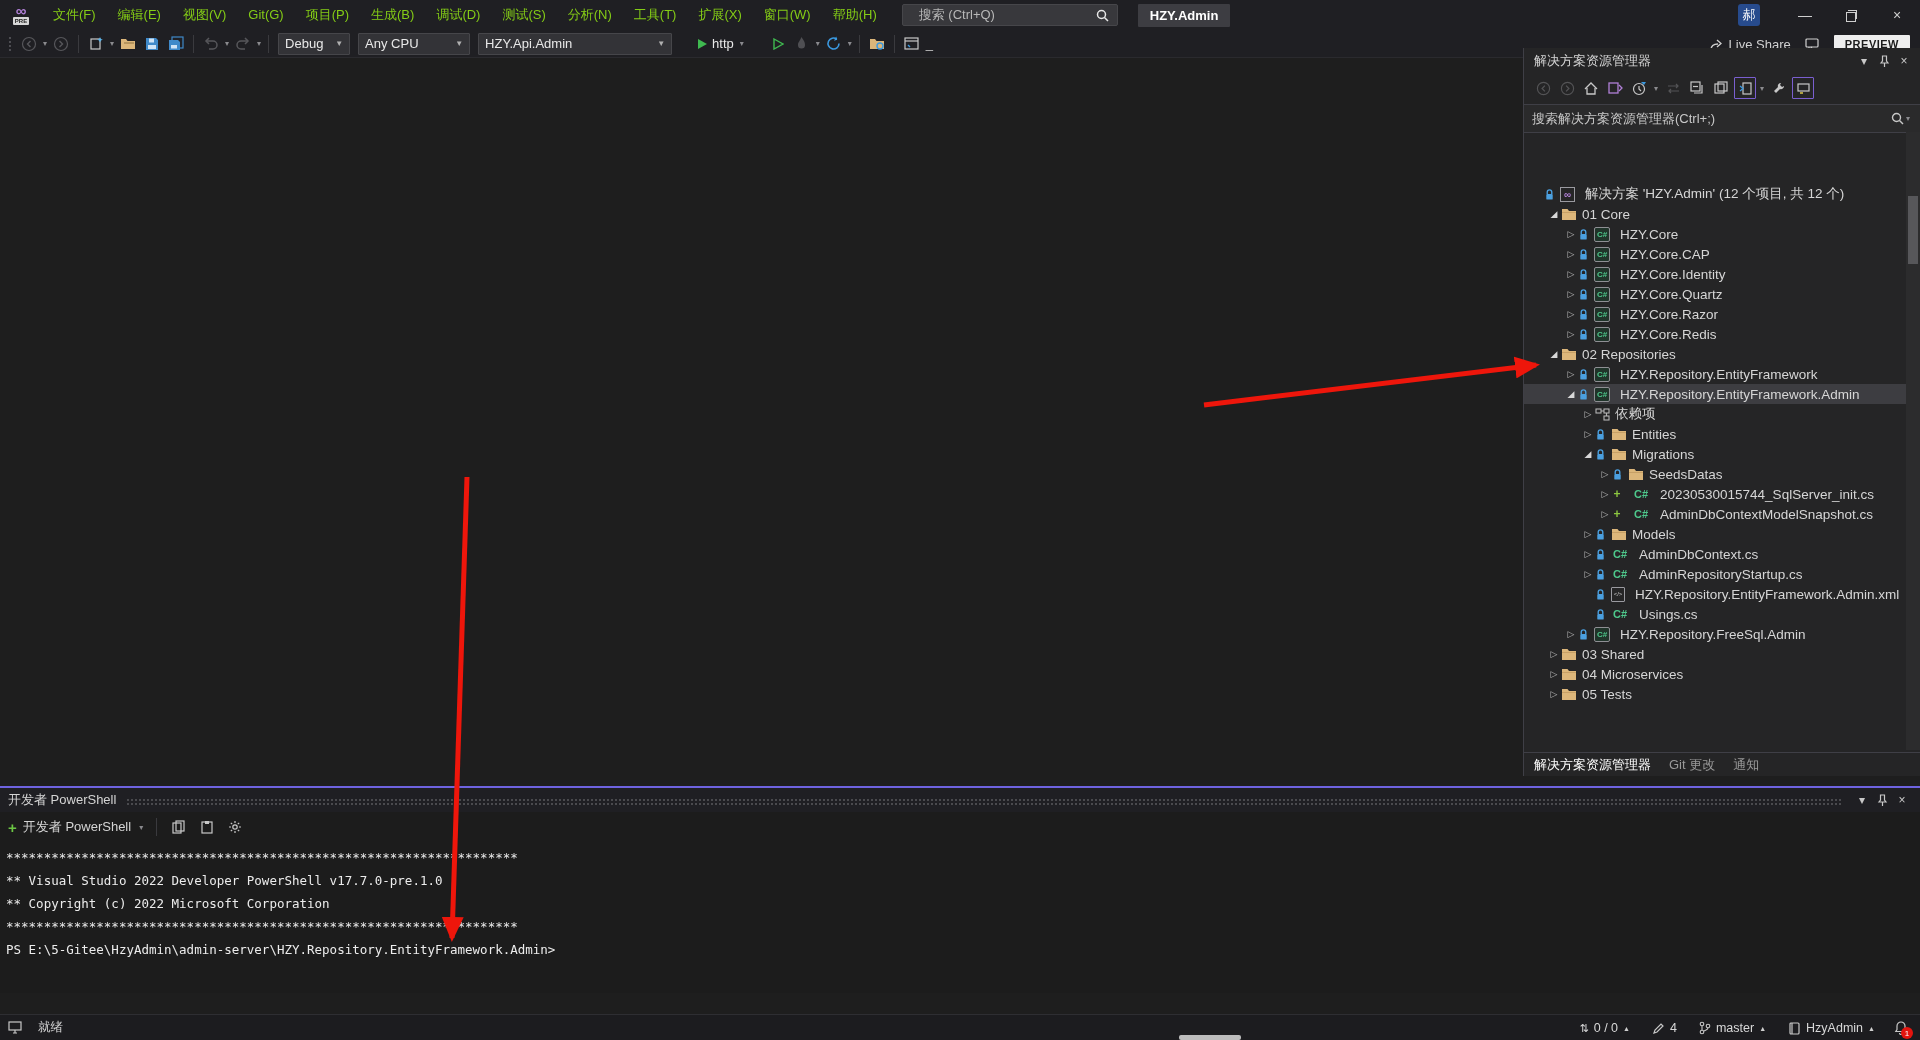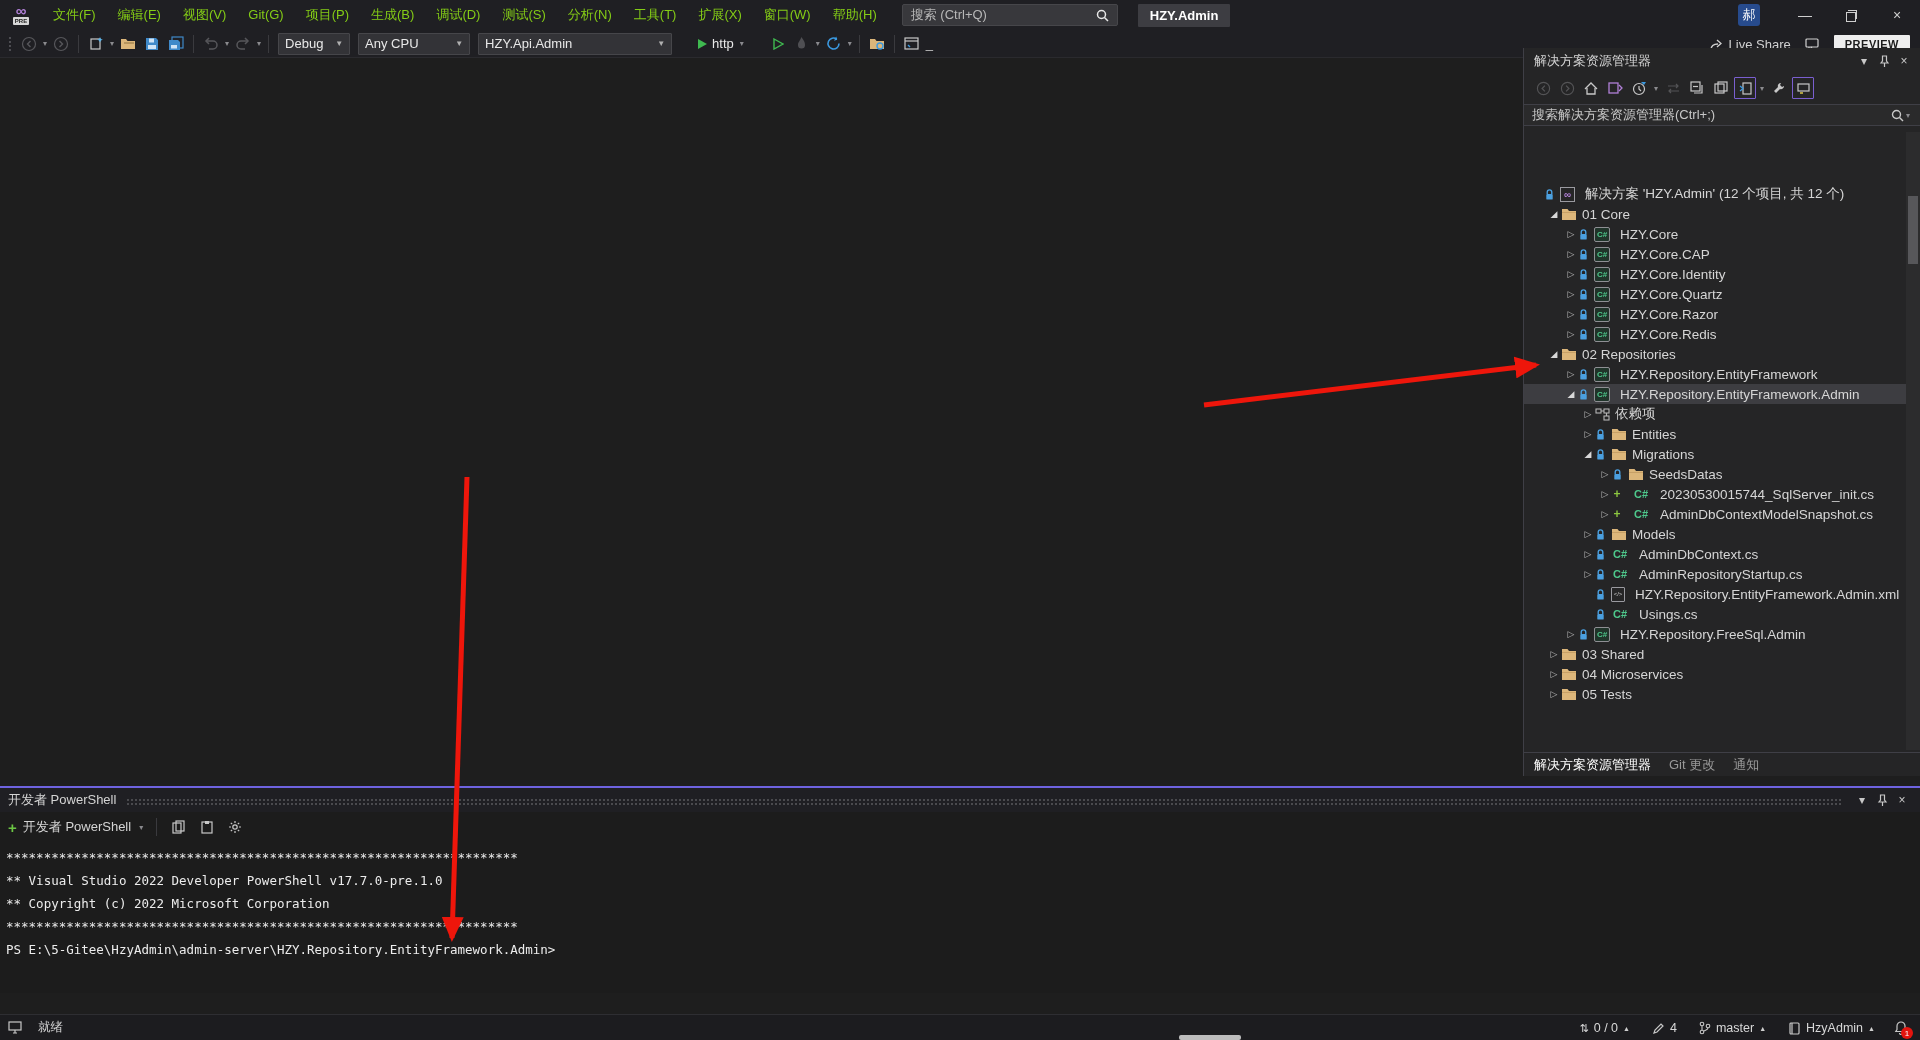--- a/index.html
+++ b/index.html
@@ -10,21 +10,21 @@
   
   #titlebar { position:absolute; left:0; top:0; width:1920px; height:30px; background:#1f1f23;
     display:flex; align-items:center; }
   #vs-logo { width:30px; height:30px; display:flex; flex-direction:column; align-items:center; justify-content:center; margin-left:6px; }
   #vs-logo .inf { color:#b180d7; font-size:15px; font-weight:bold; line-height:12px; }
   #vs-logo .pre { background:#d8d8d8; color:#222; font-size:6px; font-weight:bold; padding:0 2px; border-radius:1px; line-height:8px; }
   #menus { display:flex; height:30px; align-items:center; margin-left:6px; }
   #menus .menu-item { padding:0 11px; height:30px; line-height:30px; color:#84cc16; font-size:13px; cursor:default; }
   #title-search { width:216px; height:22px; background:#38383c; border:1px solid #46464a; border-radius:2px;
      margin-left:14px; display:flex; align-items:center; padding:0 8px; color:#b8b8b8; }
-  #title-search .txt { flex:1; font-size:13px; }
+  #title-search .txt { flex:1; font-size:13px;margin-left:8px; }
   #solution-badge { margin-left:20px; background:#3d3d42; color:#ffffff; font-weight:bold; font-size:13px;
      padding:4px 12px; border-radius:1px; }
   #title-right { position:absolute; right:0; top:0; height:30px; display:flex; align-items:center; }
   #avatar { width:22px; height:22px; border-radius:3px; background:#274b8d; color:#fff; font-size:13px;
      display:flex; align-items:center; justify-content:center; margin-right:22px; }
   .winbtn { width:46px; height:30px; display:flex; align-items:center; justify-content:center; color:#cfcfcf; font-size:14px; }
   .restore-glyph { position:relative; width:10px; height:10px; }
   .restore-glyph::before { content:""; position:absolute; left:0; top:2px; width:8px; height:8px; border:1px solid #cfcfcf; }
   .restore-glyph::after { content:""; position:absolute; left:2px; top:0; width:8px; height:8px; border:1px solid #cfcfcf; border-left:none; border-bottom:none; }
 
@@ -53,21 +53,21 @@
   
   #explorer { position:absolute; left:1523px; top:48px; width:397px; height:728px; background:#252526;
      border-left:1px solid #3f3f46; }
   #explorer-header { height:26px; display:flex; align-items:center; padding:0 6px 0 10px; color:#d4d4d4; font-size:13px; }
   #explorer-header .flex { flex:1; }
   .hd-ico { width:20px; height:20px; display:inline-flex; align-items:center; justify-content:center; color:#c8c8c8; font-size:12px; }
   #explorer-toolbar { height:28px; display:flex; align-items:center; padding:0 8px; gap:2px; }
   .ex-ico { width:22px; height:22px; display:inline-flex; align-items:center; justify-content:center; }
   .ex-ico.dim { opacity:.4; }
   .ex-ico.framed { border:1px solid #7a5fd0; border-radius:1px; }
-  #explorer-search { height:22px; margin:2px 0 4px 0; background:#2a2a2b; border-top:1px solid #3f3f46;
+  #explorer-search { height:29px; margin:2px 0 4px 0; background:#2a2a2b; border-top:1px solid #3f3f46;
      border-bottom:1px solid #3f3f46; display:flex; align-items:center; padding:0 8px; color:#c8c8c8; font-size:13px; }
   #explorer-search .flex { flex:1; }
   #tree { position:absolute; left:0; top:136px; right:14px; bottom:26px; overflow:hidden; }
   .trow { height:20px; display:flex; align-items:center; white-space:nowrap; color:#d6d6d6; font-size:13.5px; }
   .trow.sel { background:#3d3d41; }
   .tw-arrow { width:14px; display:inline-flex; justify-content:center; color:#b9b9b9; font-size:9px; flex:none; }
   .tw-arrow.exp { color:#d8d8d8; font-size:9px; }
   .ticon { display:inline-flex; align-items:center; justify-content:center; margin-right:5px; flex:none; }
   .ic-csproj { width:16px; height:15px; border:1px solid #8f8f94; background:#20342a; color:#4ec98c;
      font-size:8px; font-weight:bold; border-radius:2px; }

